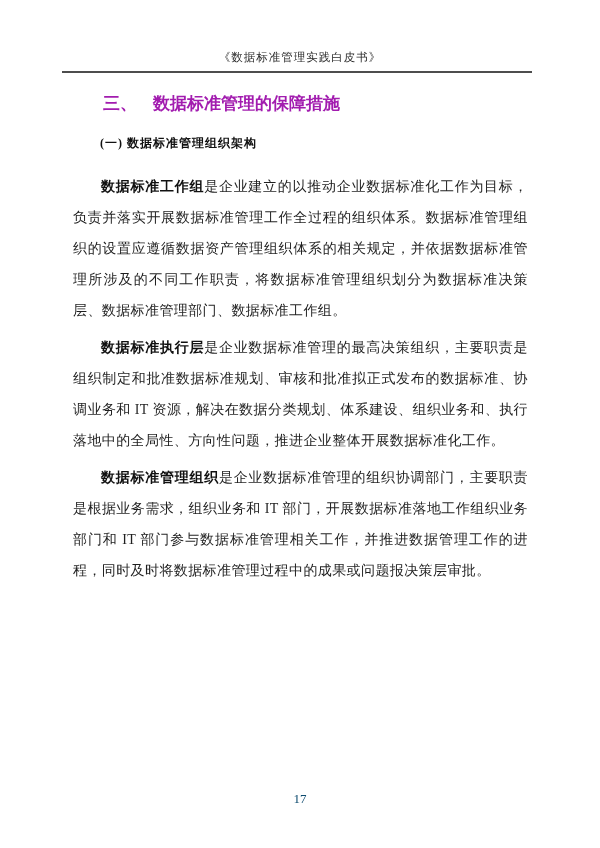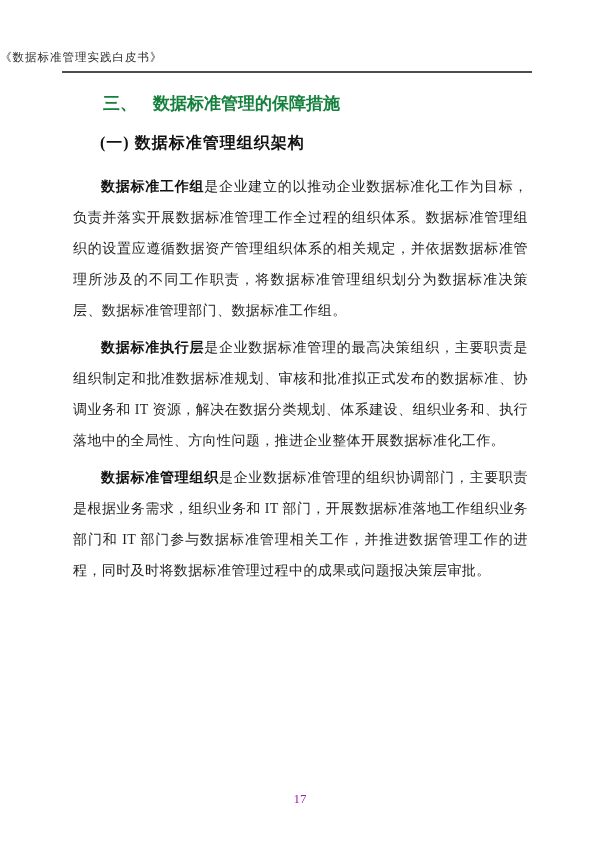--- a/index.html
+++ b/index.html
@@ -12,21 +12,21 @@
     background: #ffffff;
     font-family: "Liberation Serif", serif;
     color: #1f1f1f;
     overflow: hidden;
   }
   .running-header {
     position: absolute;
     top: 50px;
     left: 0;
     width: 100%;
-    text-align: left;
+    text-align: center;
     font-size: 11.5px;
     letter-spacing: 1px;
     color: #2b2b2b;
   }
   .header-rule {
     position: absolute;
     top: 71px;
     left: 62px;
     width: 470px;
     height: 0;
@@ -38,33 +38,33 @@
     left: 73px;
     width: 455px;
   }
   .section-heading {
     margin-left: 30px;
     margin-bottom: 17px;
     font-family: "Liberation Sans", sans-serif;
     font-weight: bold;
     font-size: 17px;
     line-height: 22px;
-    color: #15803d;
+    color: #a21caf;
     white-space: nowrap;
   }
   .section-heading .sec-num {
     display: inline-block;
     margin-right: 16px;
   }
   .sub-heading {
     margin-left: 27px;
     margin-bottom: 17px;
     font-family: "Liberation Serif", serif;
     font-weight: bold;
-    font-size: 16px;
+    font-size: 12px;
     line-height: 22px;
     color: #111111;
     letter-spacing: 1px;
     white-space: nowrap;
   }
   .sub-heading-2 {
     margin-top: 24px;
     margin-bottom: 22px;
   }
   .body-para {
@@ -81,21 +81,21 @@
     font-weight: bold;
     color: #111111;
   }
   .page-number {
     position: absolute;
     top: 791px;
     left: 0;
     width: 100%;
     text-align: center;
     font-size: 13px;
-    color: #a21caf;
+    color: #0c4a6e;
     font-family: "Liberation Serif", serif;
   }
 </style>
 </head>
 <body>
 
 <div class="page">
 
   <div class="running-header">《数据标准管理实践白皮书》</div>
 

